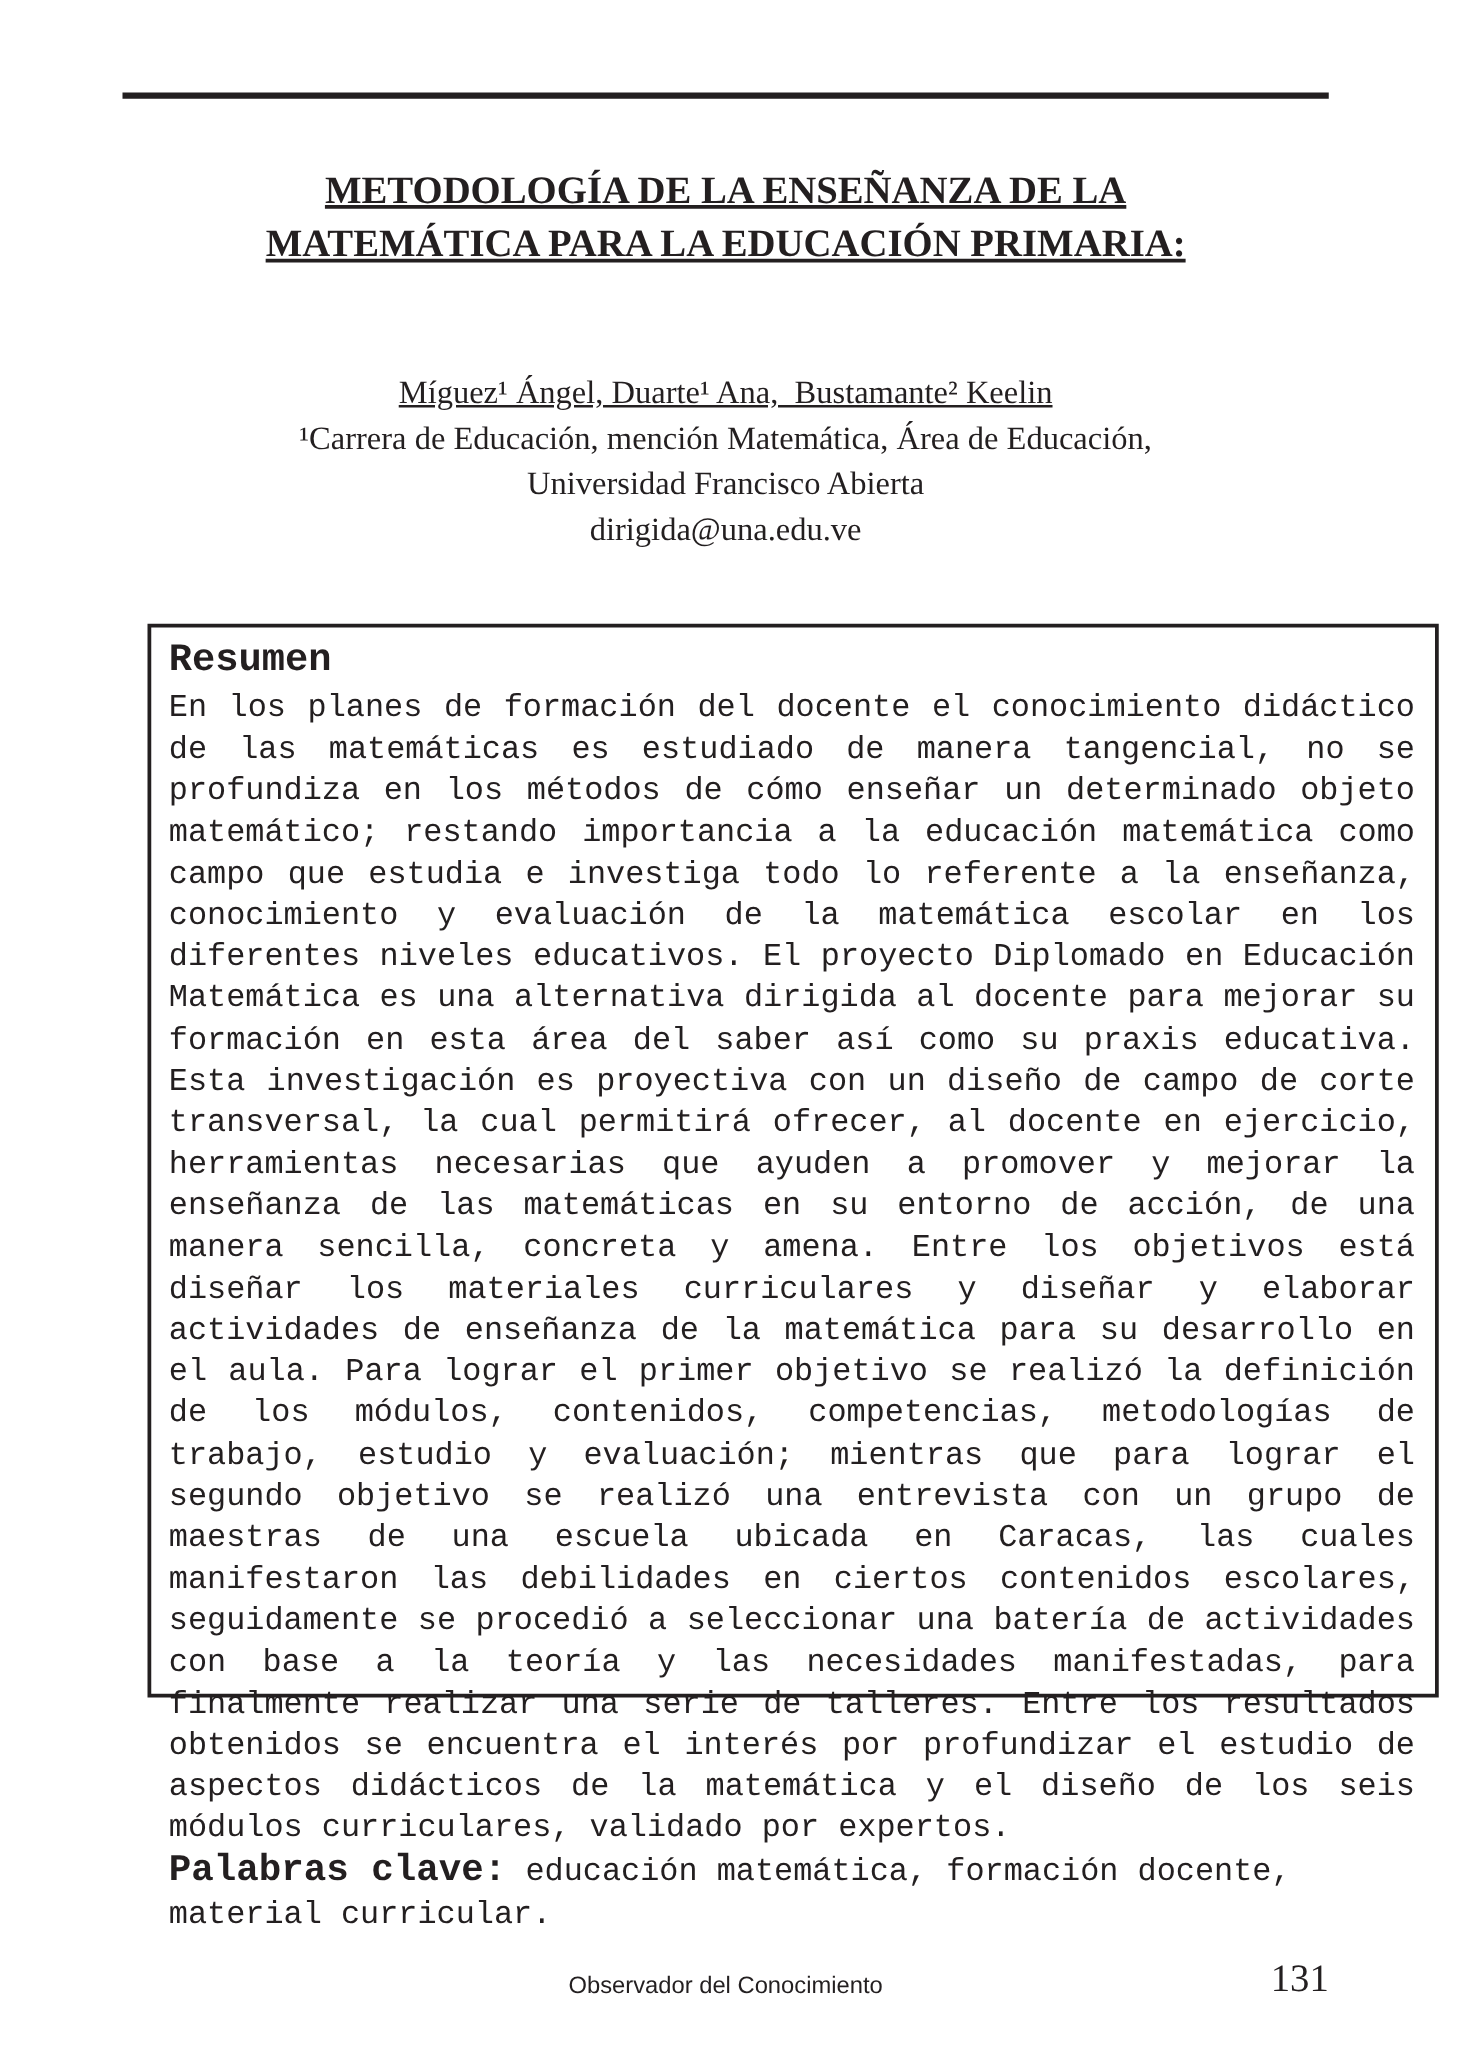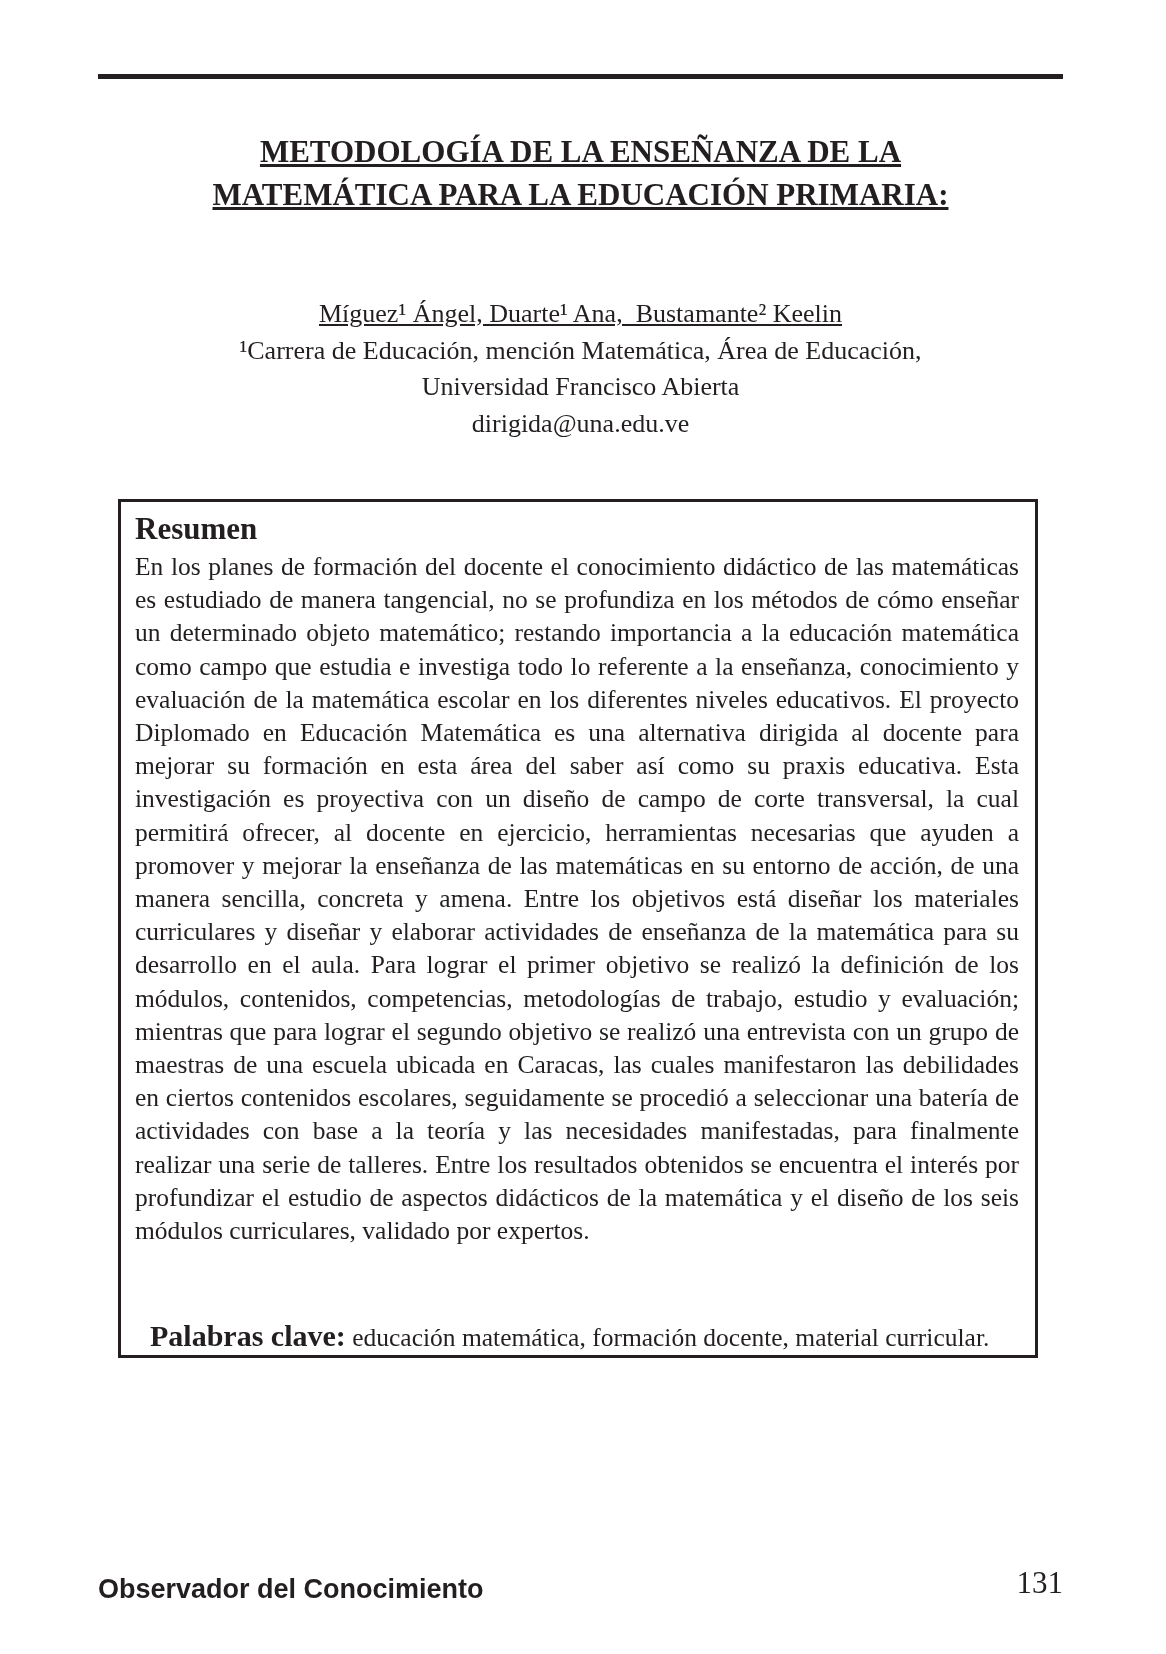--- a/index.html
+++ b/index.html
@@ -45,60 +45,61 @@
     line-height: 36.5px;
   }
   .byline-block .authors-line {
     white-space: pre-wrap;
     text-decoration: underline;
   }
   .abstract-box {
     position: absolute;
     left: 118px;
     top: 499px;
-    width: 920px;
+    width: 1033px;
     height: 859px;
     border: 3px solid #231f20;
     box-sizing: border-box;
-    padding: 6px 16px 0 14px;
+    padding: 6px 16px 14px 14px;
     display: flex;
     flex-direction: column;
+    font-family: Liberation Mono, monospace;
   }
   .abstract-heading {
     margin: 0;
     font-size: 31px;
     font-weight: bold;
     line-height: 42px;
   }
   .abstract-body {
     margin: 0;
     font-size: 25.5px;
     line-height: 33.2px;
     text-align: justify;
   }
   .keywords-line {
-    margin: auto 0 0 15px;
+    margin: auto 0 0 0;
     font-size: 25.5px;
     line-height: 34px;
   }
   .keywords-line .keywords-label {
     font-weight: bold;
     font-size: 30px;
   }
   .footer-block {
     position: absolute;
     left: 98px;
     top: 1574px;
     width: 965px;
   }
   .journal-name {
-    text-align: left;
+    text-align: center;
     font-family: "Liberation Sans", sans-serif;
-    font-weight: bold;
-    font-size: 27px;
+    font-weight: normal;
+    font-size: 19px;
     line-height: 30px;
   }
   .page-number {
     position: absolute;
     right: 0;
     top: -8px;
     font-size: 31px;
     line-height: 34px;
   }
 </style>

